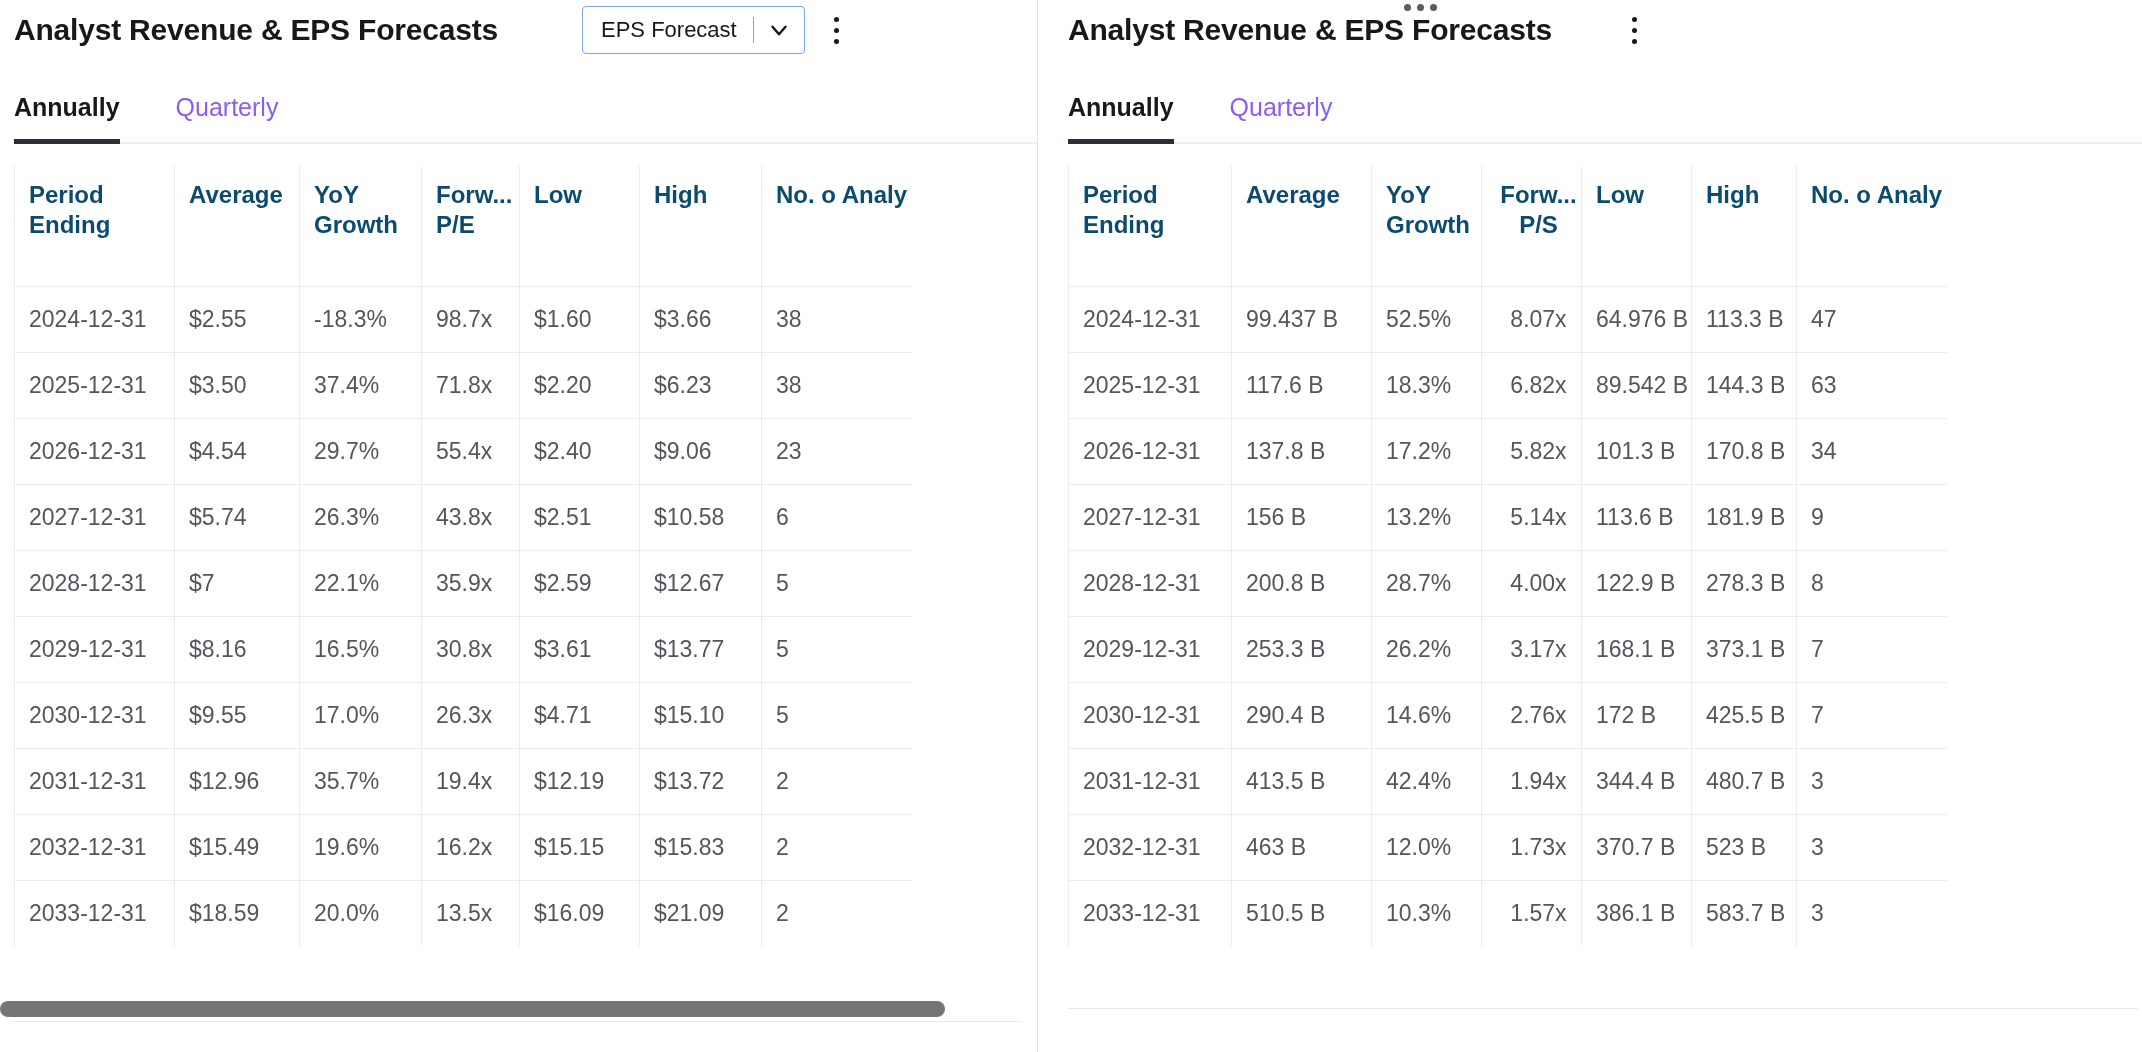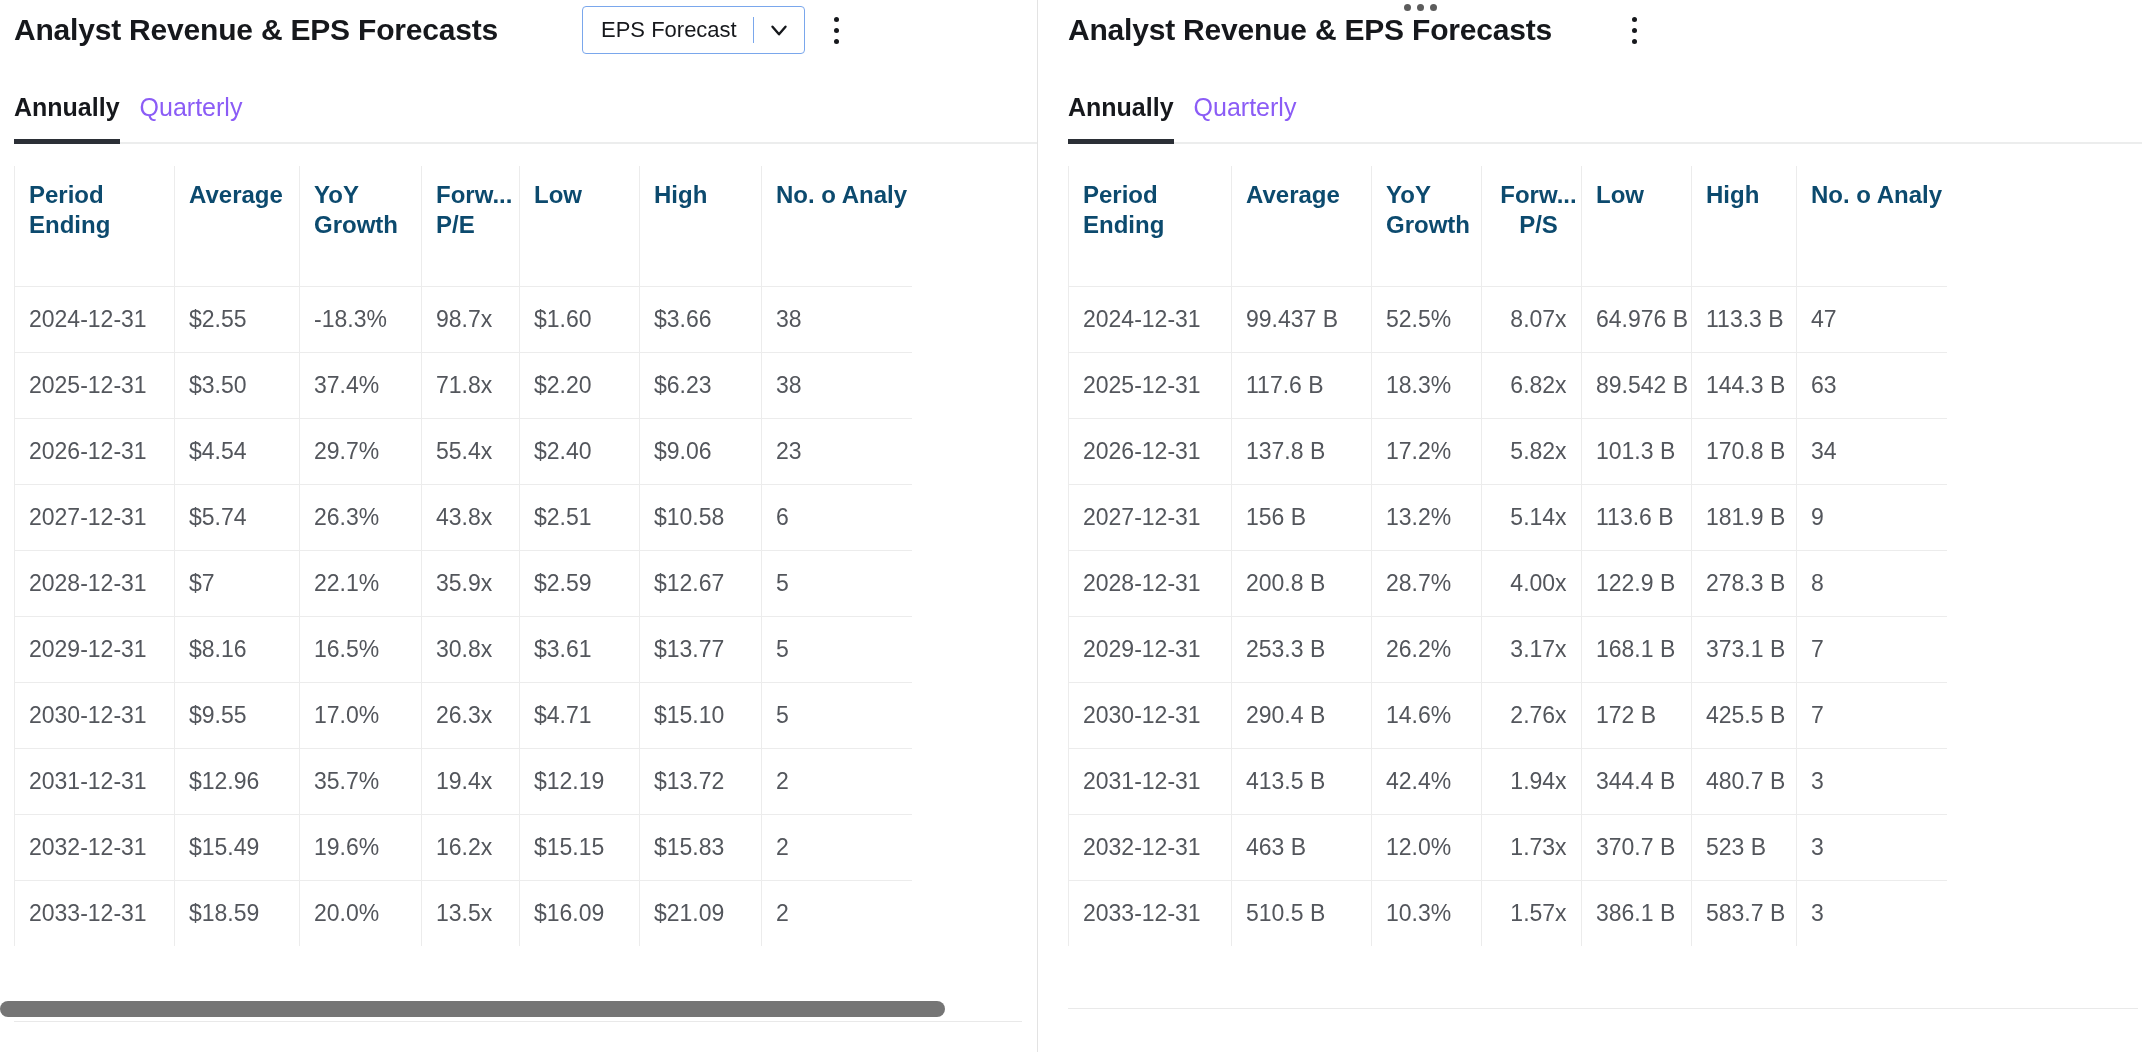--- a/index.html
+++ b/index.html
@@ -123,21 +123,21 @@
     background: #16181c;
     border-radius: 50%;
     display: block;
   }
 
   
   .tabs {
     position: relative;
     display: flex;
     align-items: flex-end;
-    gap: 20px;
+    gap: 56px;
     height: 86px;
     padding-top: 34px;
     box-sizing: border-box;
   }
   .tabs::after {
     content: "";
     position: absolute;
     left: 0; right: -400px; bottom: 0;
     height: 2px;
     background: #eceded;

